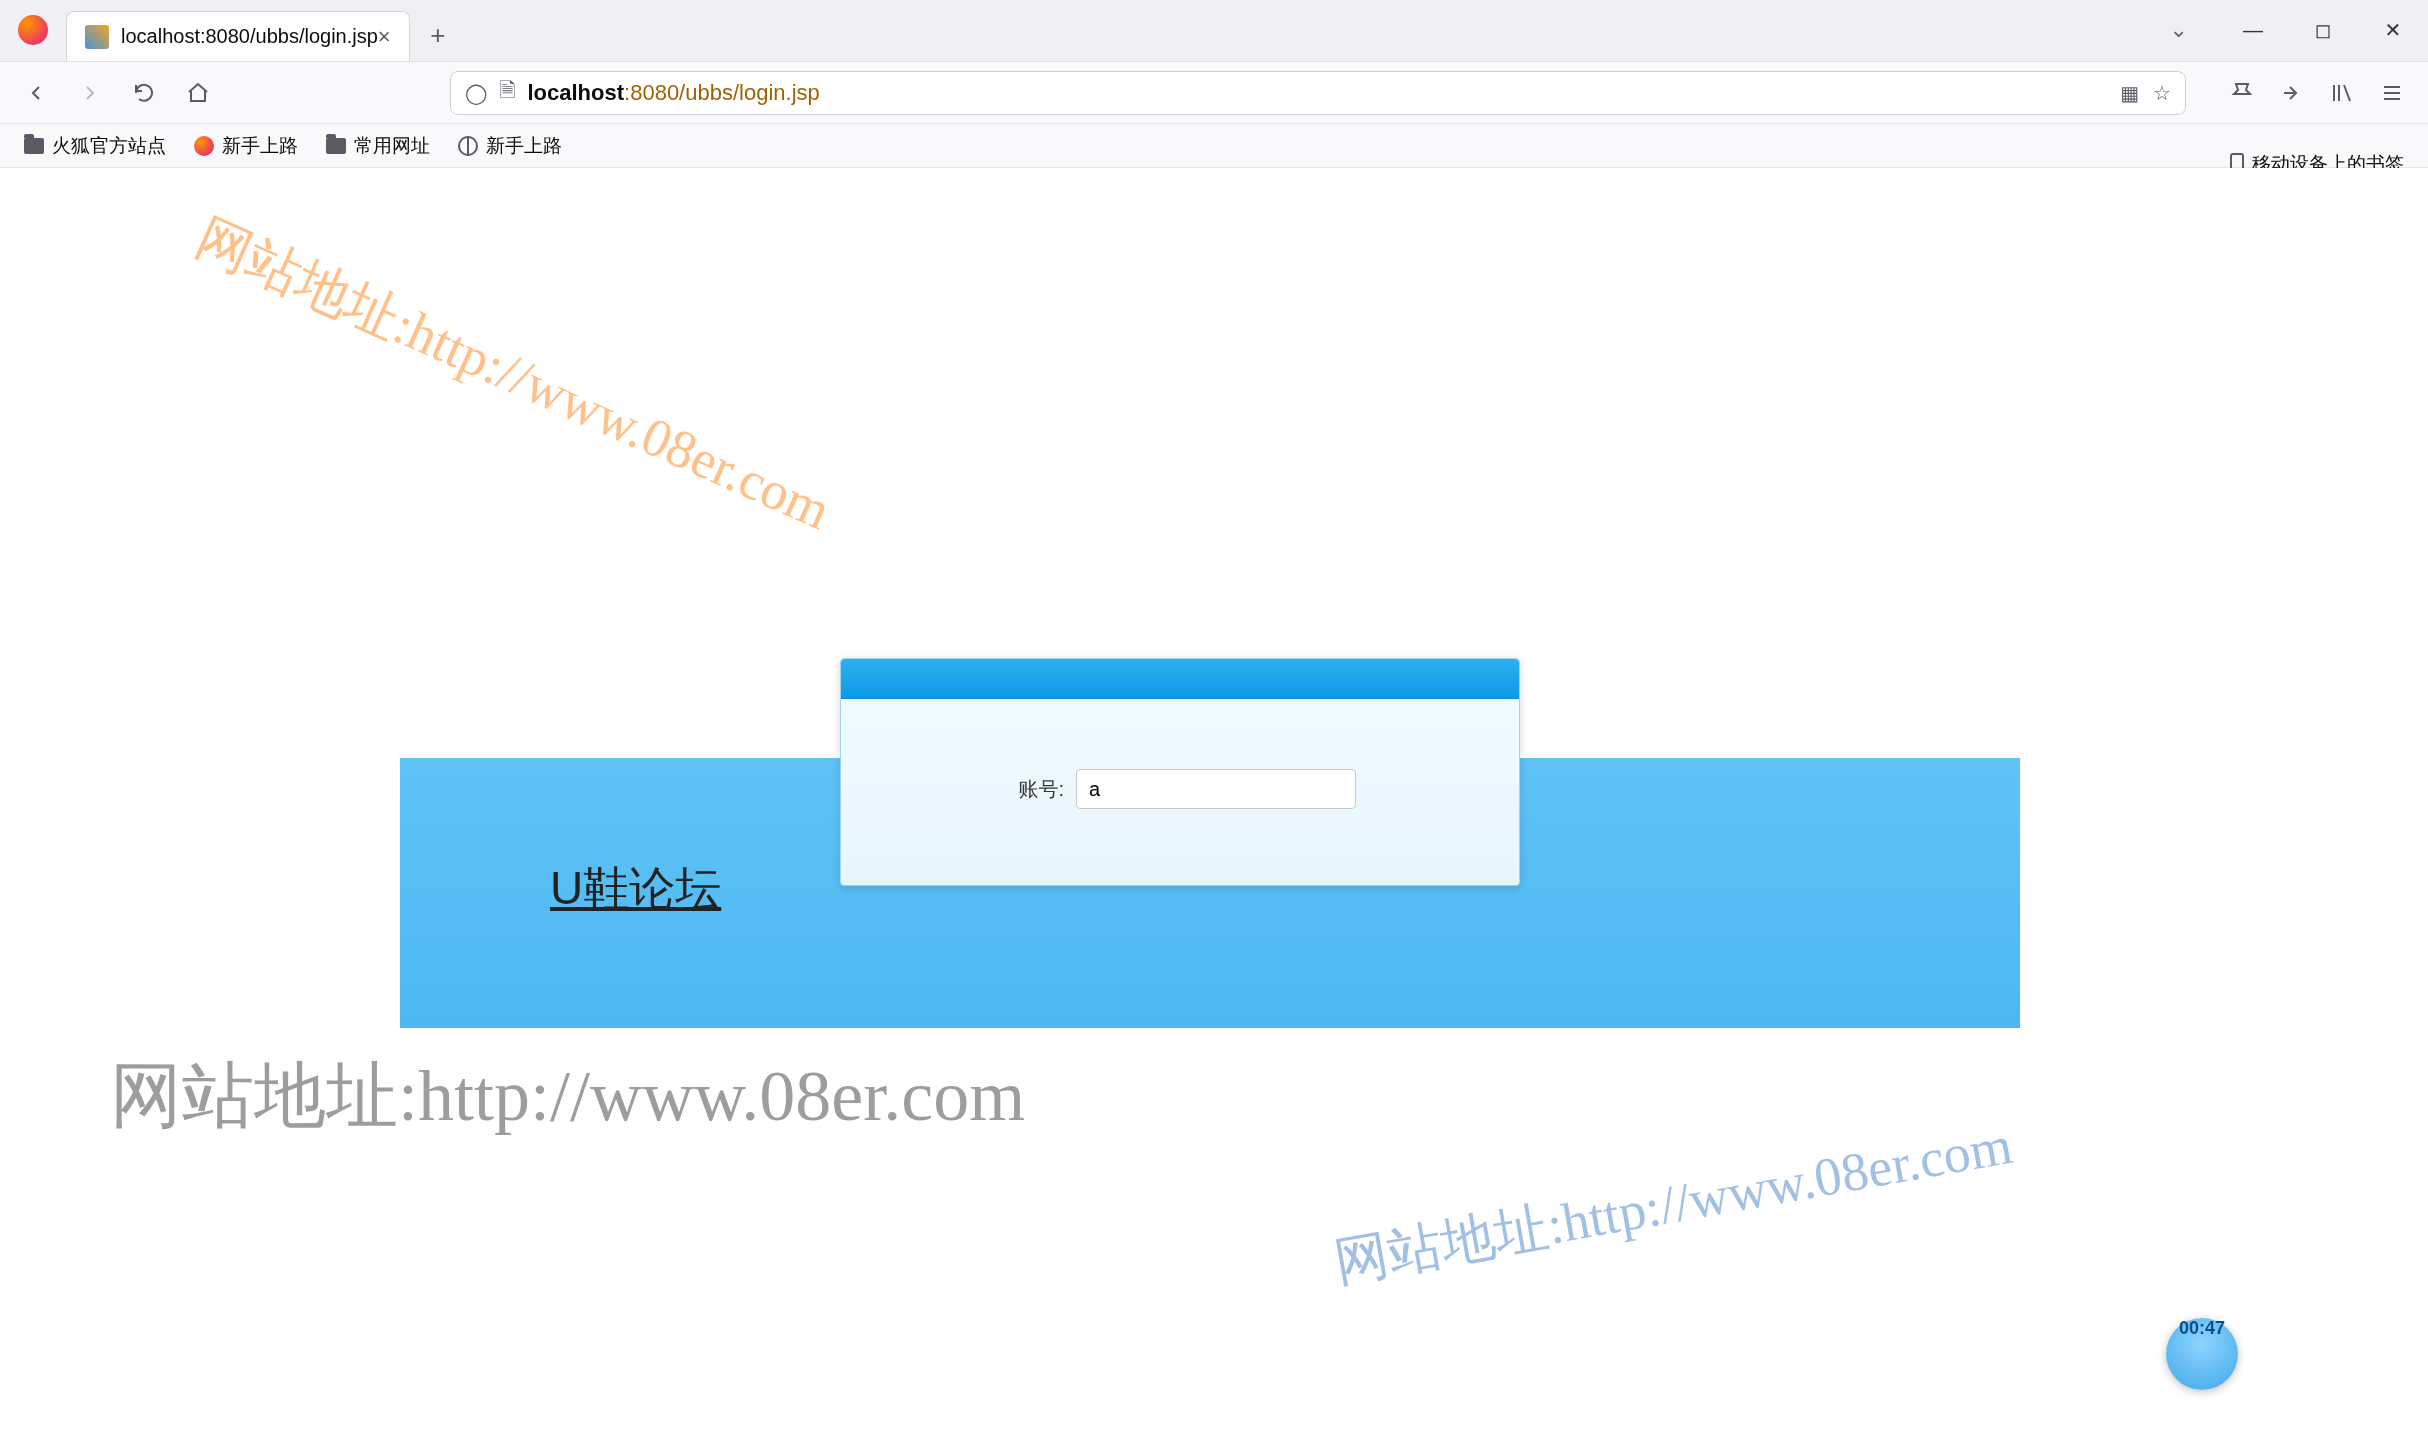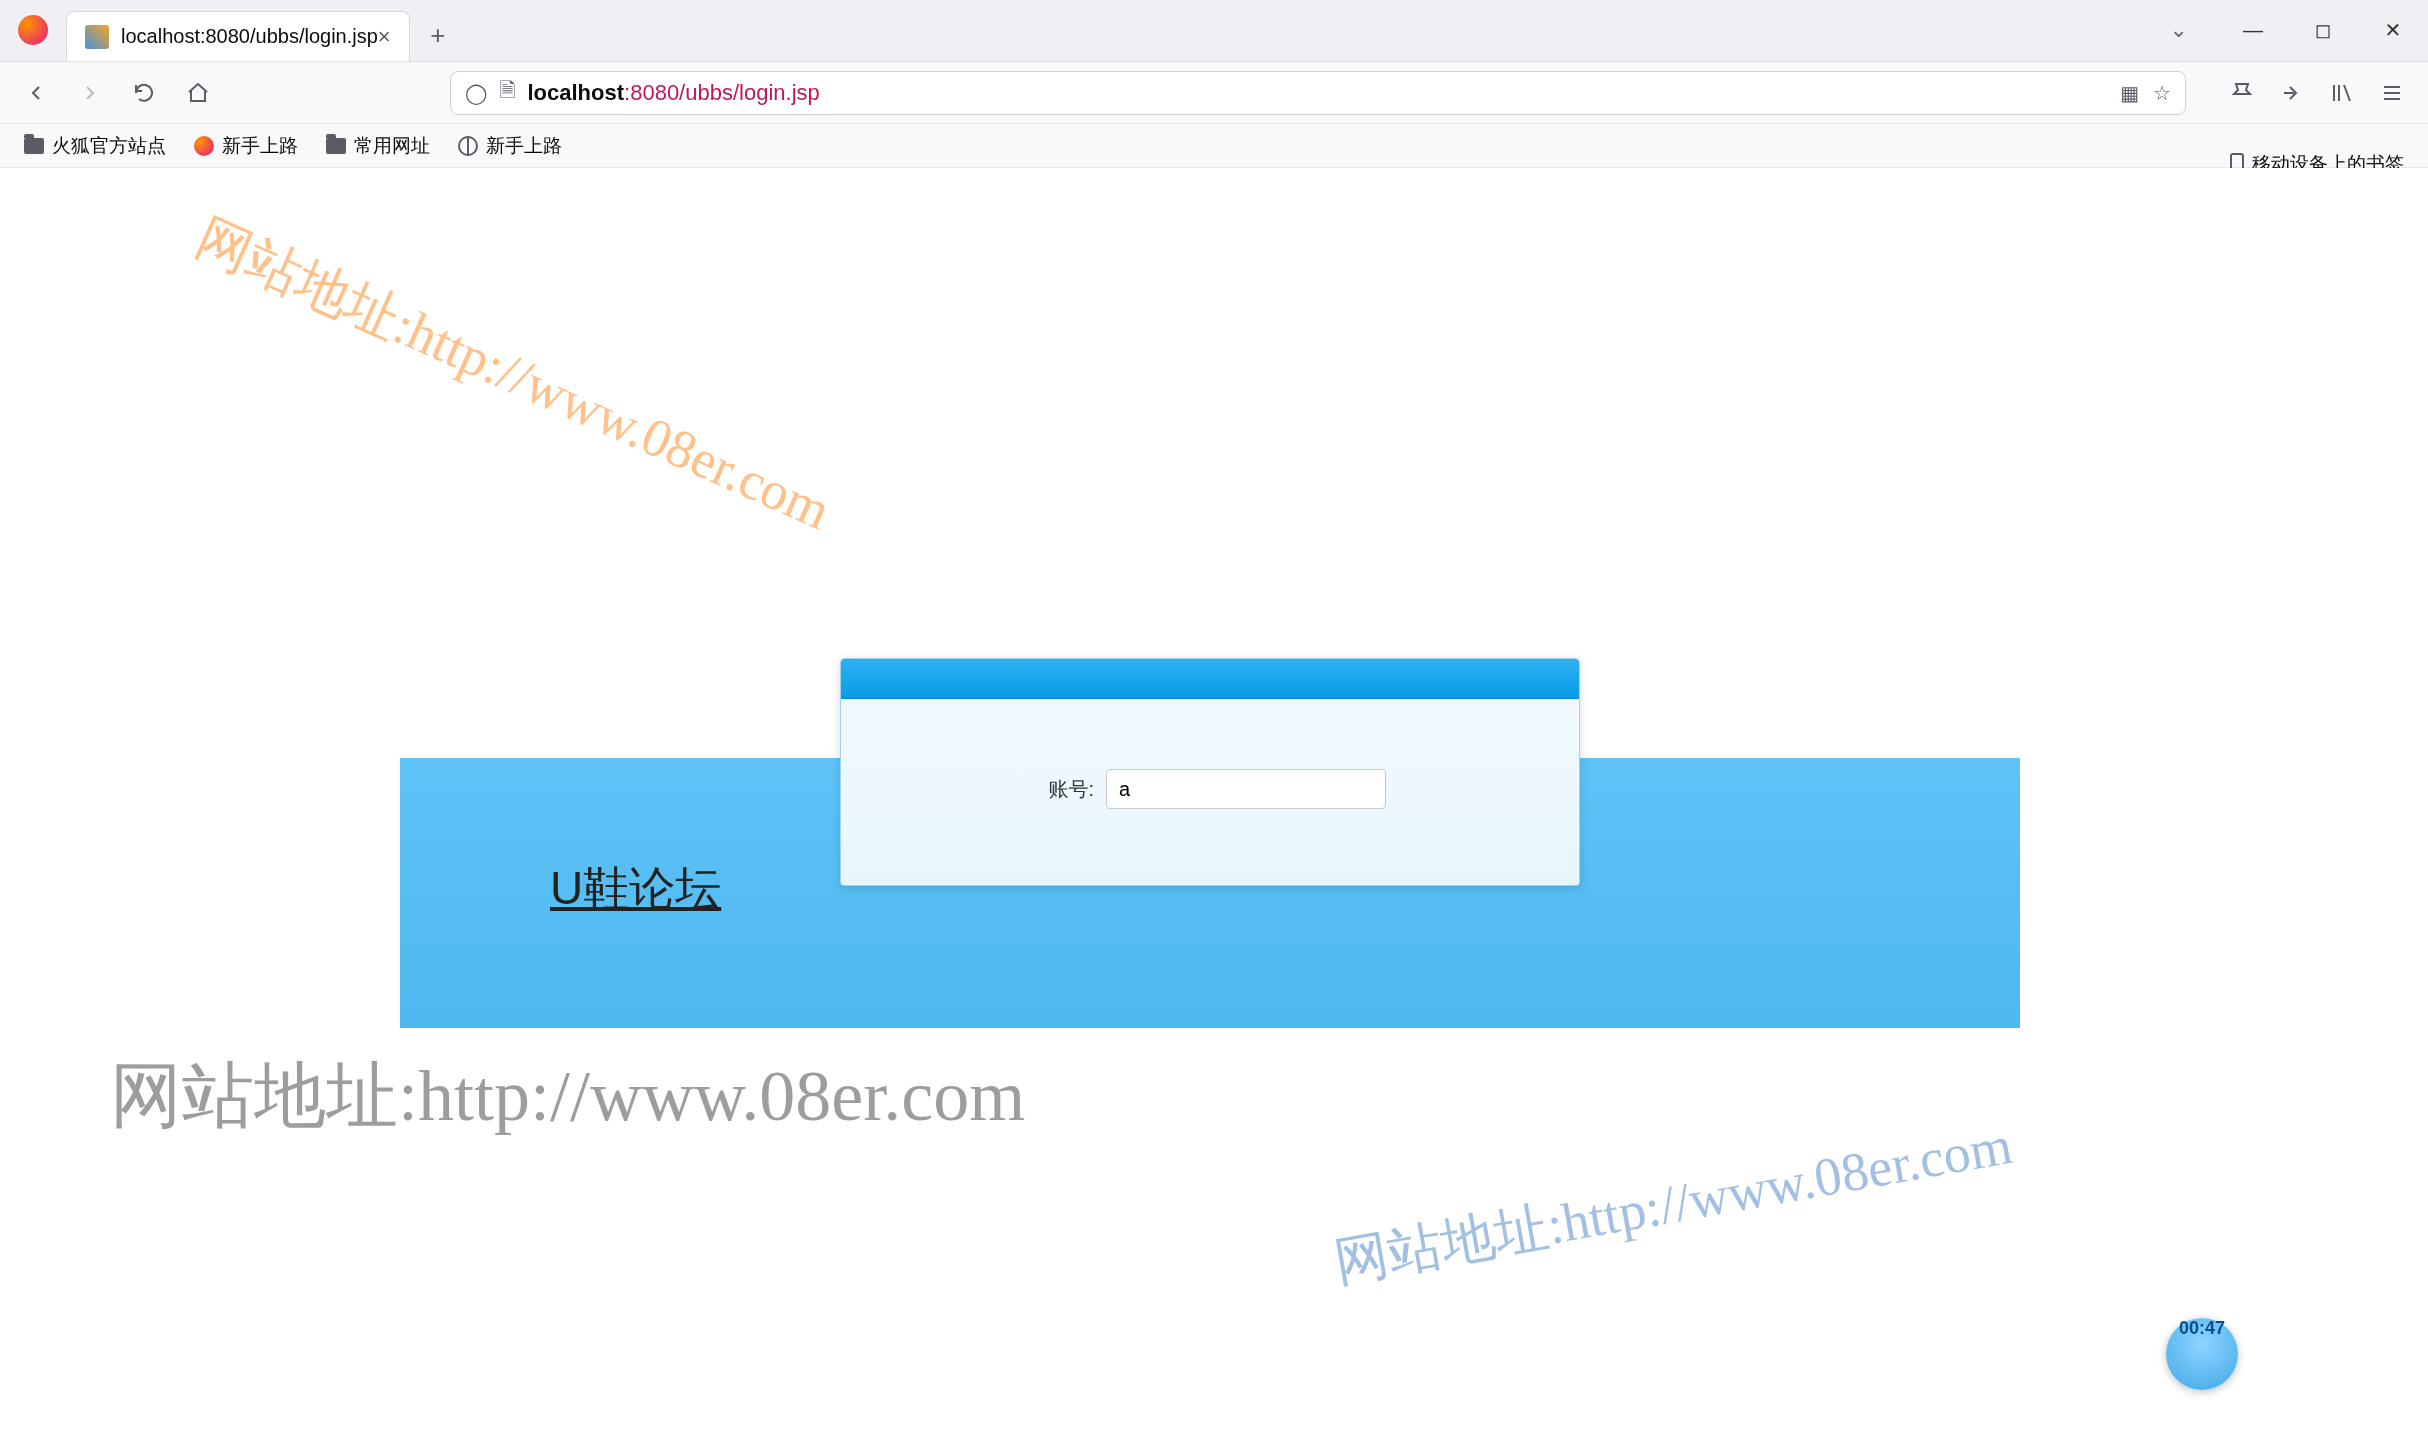--- a/index.html
+++ b/index.html
@@ -16,40 +16,40 @@
 .window-controls { margin-left: auto; display: flex; align-items: center; height: 62px; }
 .window-controls .wc { width: 70px; height: 50px; display: flex; align-items: center; justify-content: center; font-size: 20px; color: #333; cursor: pointer; }
 .chev { font-size: 22px; color: #666; margin-right: 30px; }
 
 .navbar { height: 62px; background: #f9f9fb; display: flex; align-items: center; padding: 0 14px; gap: 10px; border-bottom: 1px solid #e7e7e7; }
 .nav-btn { width: 44px; height: 44px; display: flex; align-items: center; justify-content: center; color: #5b5b66; border-radius: 6px; cursor: pointer; }
 .nav-btn svg { width: 24px; height: 24px; stroke: currentColor; fill: none; stroke-width: 2; }
 .urlbar { flex: 1; height: 44px; background: #fff; border: 1px solid #cfcfd8; border-radius: 8px; display: flex; align-items: center; padding: 0 14px; margin: 0 10px 0 220px; }
 .urlbar .shield, .urlbar .lock { color: #5b5b66; margin-right: 12px; font-size: 20px; }
 .urlbar .urltext { flex: 1; font-size: 22px; color: #0c0c0d; }
-.urlbar .urltext .dim { color: #be185d; margin-top: 21px; }
+.urlbar .urltext .dim { color: #a16207; margin-top: 21px; }
 .urlbar .right-ico { color: #5b5b66; margin-left: 14px; font-size: 20px; }
 .toolbar-right { display: flex; gap: 6px; margin-left: 14px; }
 
 .bookmarks { height: 44px; background: #f9f9fb; display: flex; align-items: center; padding: 0 14px; gap: 8px; font-size: 19px; color: #0c0c0d; border-bottom: 1px solid #e7e7e7; }
 .bm-item { display: flex; align-items: center; gap: 8px; padding: 4px 10px; border-radius: 6px; cursor: pointer; }
 .bm-folder { width: 20px; height: 16px; background: #5b5b66; border-radius: 2px; position: relative; }
 .bm-folder::before { content: ""; position: absolute; top: -4px; left: 0; width: 10px; height: 4px; background: #5b5b66; border-radius: 2px 2px 0 0; }
 .bm-ff { width: 20px; height: 20px; border-radius: 50%; background: radial-gradient(circle at 30% 30%, #ff9500, #e31587); }
 .bm-globe { width: 20px; height: 20px; border: 2px solid #5b5b66; border-radius: 50%; position: relative; }
 .bm-globe::after { content: ""; position: absolute; left: 7px; top: -2px; width: 2px; height: 20px; background: #5b5b66; }
 .bm-right { margin-left: auto; display: flex; align-items: center; gap: 8px; margin-top: 36px; }
 .bm-mob { width: 14px; height: 22px; border: 2px solid #5b5b66; border-radius: 3px; }
 
 
 .page { position: relative; width: 100%; height: calc(100% - 168px); background: #fff; overflow: hidden; }
 .banner { position: absolute; left: 400px; top: 590px; width: 1620px; height: 270px; background: linear-gradient(#5fc3f7,#4db8f0); }
 .banner-title { position: absolute; left: 150px; top: 100px; font-size: 46px; color: #222; text-decoration: underline; }
 
-.login-box { position: absolute; left: 840px; top: 490px; width: 740px; background: linear-gradient(#f2fbff,#e8f6fc); border: 1px solid #9fd5ef; border-radius: 4px; box-shadow: 0 2px 10px rgba(0,0,0,0.15); }
+.login-box { position: absolute; left: 840px; top: 490px; width: 680px; background: linear-gradient(#f2fbff,#e8f6fc); border: 1px solid #9fd5ef; border-radius: 4px; box-shadow: 0 2px 10px rgba(0,0,0,0.15); }
 .login-top { height: 40px; background: linear-gradient(#2db0f0,#0a9be8); border-bottom: 1px solid #088ad0; border-radius: 4px 4px 0 0; }
 .login-body { padding: 70px 40px 60px; }
 .form-row { display: flex; align-items: center; justify-content: center; margin-bottom: 16px; gap: 12px; }
 .form-label { font-size: 20px; color: #333; width: 60px; text-align: right; }
 .form-input { width: 280px; height: 40px; border: 1px solid #c8c8c8; border-radius: 4px; padding: 0 12px; font-size: 20px; background: #fff; }
 .login-btn { width: 114px; height: 50px; background: #1b6ca8; color: #fff; border: none; border-radius: 6px; font-size: 22px; cursor: pointer; margin-left: 72px; margin-top: 6px; }
 
 
 .wm { position: absolute; font-size: 54px; color: rgba(255,140,40,0.55); font-family: "KaiTi", serif; white-space: nowrap; pointer-events: none; }
 .wm1 { left: 170px; top: 170px; transform: rotate(24deg); }

